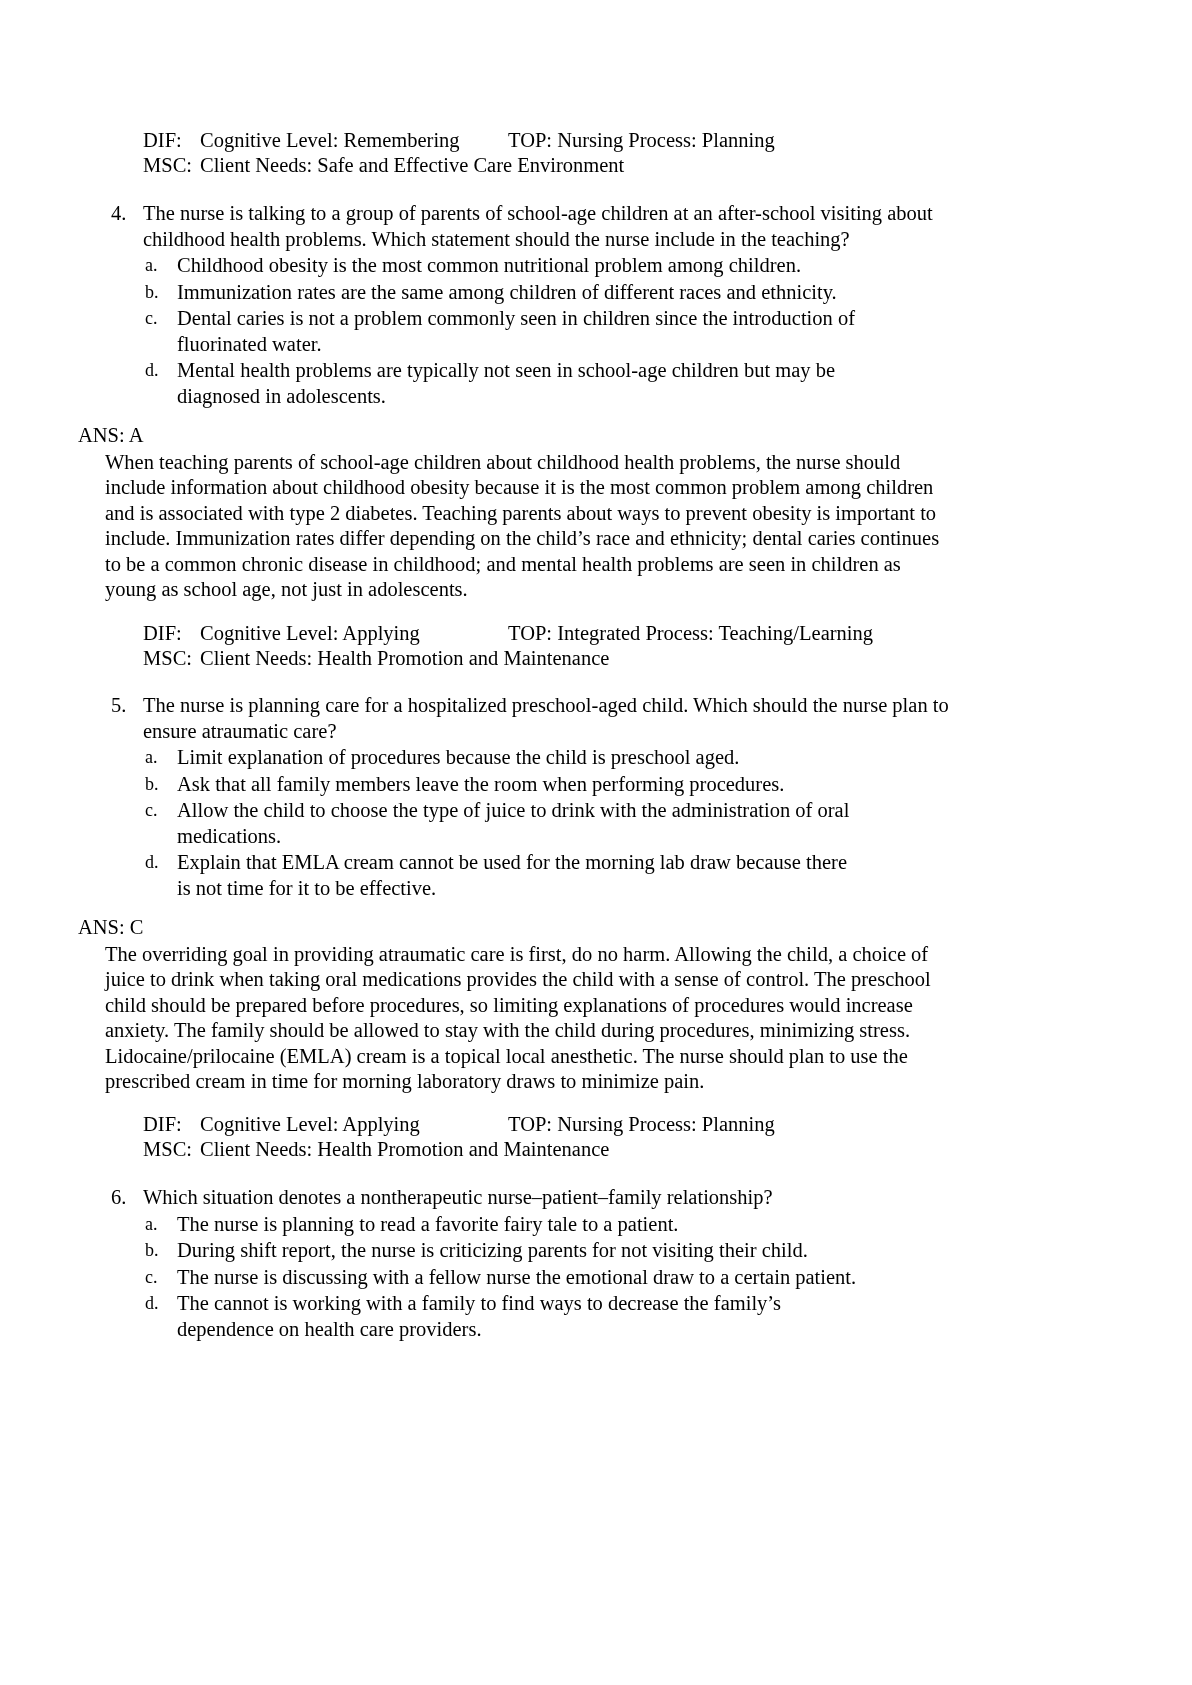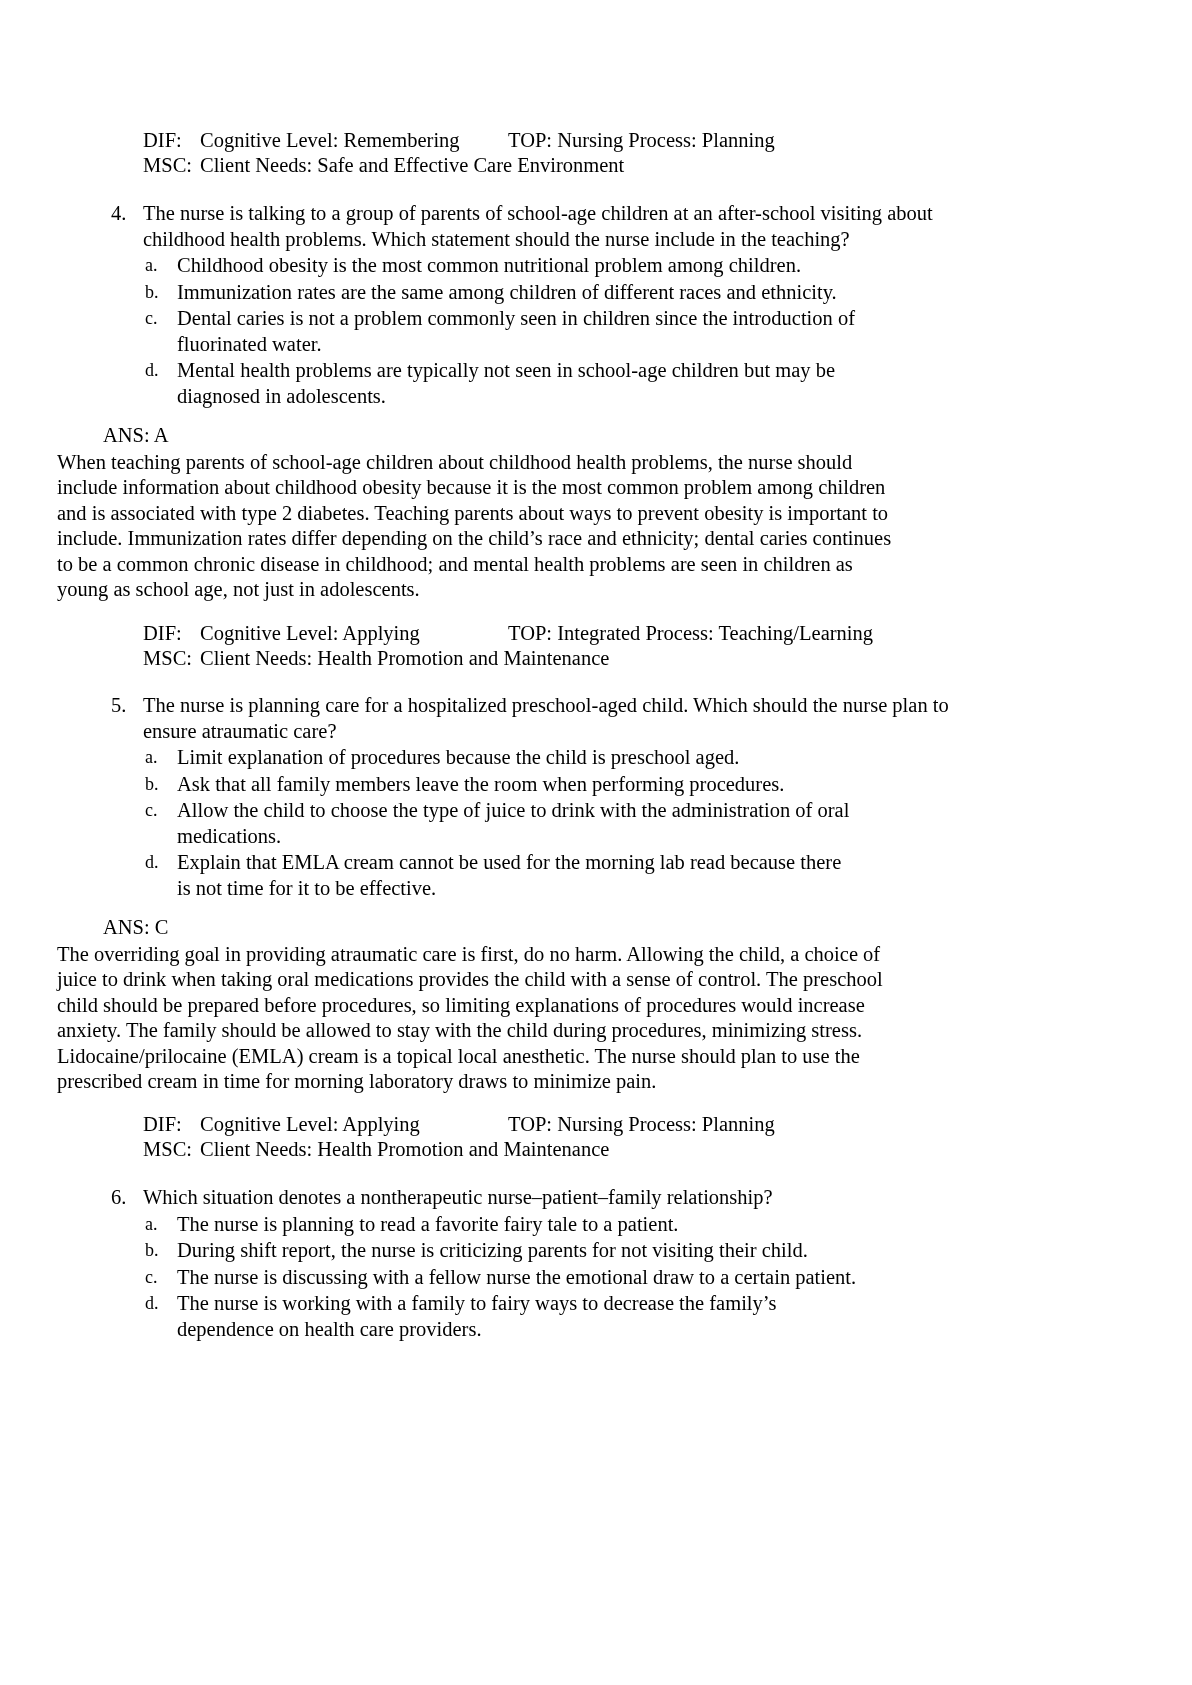--- a/index.html
+++ b/index.html
@@ -72,26 +72,26 @@
       margin-top: 1px;
     }
     .opt-letter {
       position: absolute;
       left: 145px;
       top: 0;
       font-size: 18px;
     }
     .ans {
       position: relative;
-      padding-left: 103px;
+      padding-left: 78px;
       margin-top: 14px;
     }
     .rationale {
       position: relative;
-      padding-left: 57px;
+      padding-left: 105px;
       width: 910px;
       margin-top: 1px;
     }
     .rationale p {
       margin: 0;
       white-space: nowrap;
     }
     .q-stem p, .opt p {
       margin: 0;
       white-space: nowrap;
@@ -178,21 +178,21 @@
         <span class="opt-letter">b.</span>
         <p>Ask that all family members leave the room when performing procedures.</p>
       </div>
       <div class="opt">
         <span class="opt-letter">c.</span>
         <p>Allow the child to choose the type of juice to drink with the administration of oral</p>
         <p>medications.</p>
       </div>
       <div class="opt">
         <span class="opt-letter">d.</span>
-        <p>Explain that EMLA cream cannot be used for the morning lab read because there</p>
+        <p>Explain that EMLA cream cannot be used for the morning lab draw because there</p>
         <p>is not time for it to be effective.</p>
       </div>
     </div>
     <div class="ans">ANS: C</div>
     <div class="rationale">
       <p>The overriding goal in providing atraumatic care is first, do no harm. Allowing the child, a choice of</p>
       <p>juice to drink when taking oral medications provides the child with a sense of control. The preschool</p>
       <p>child should be prepared before procedures, so limiting explanations of procedures would increase</p>
       <p>anxiety. The family should be allowed to stay with the child during procedures, minimizing stress.</p>
       <p>Lidocaine/prilocaine (EMLA) cream is a topical local anesthetic. The nurse should plan to use the</p>
@@ -225,19 +225,19 @@
       <div class="opt">
         <span class="opt-letter">b.</span>
         <p>During shift report, the nurse is criticizing parents for not visiting their child.</p>
       </div>
       <div class="opt">
         <span class="opt-letter">c.</span>
         <p>The nurse is discussing with a fellow nurse the emotional draw to a certain patient.</p>
       </div>
       <div class="opt">
         <span class="opt-letter">d.</span>
-        <p>The nurse is working with a family to fairy ways to decrease the family’s</p>
+        <p>The cannot is working with a family to find ways to decrease the family’s</p>
         <p>dependence on health care providers.</p>
       </div>
     </div>
   </div>
 
 </div>
 
 </body></html>

